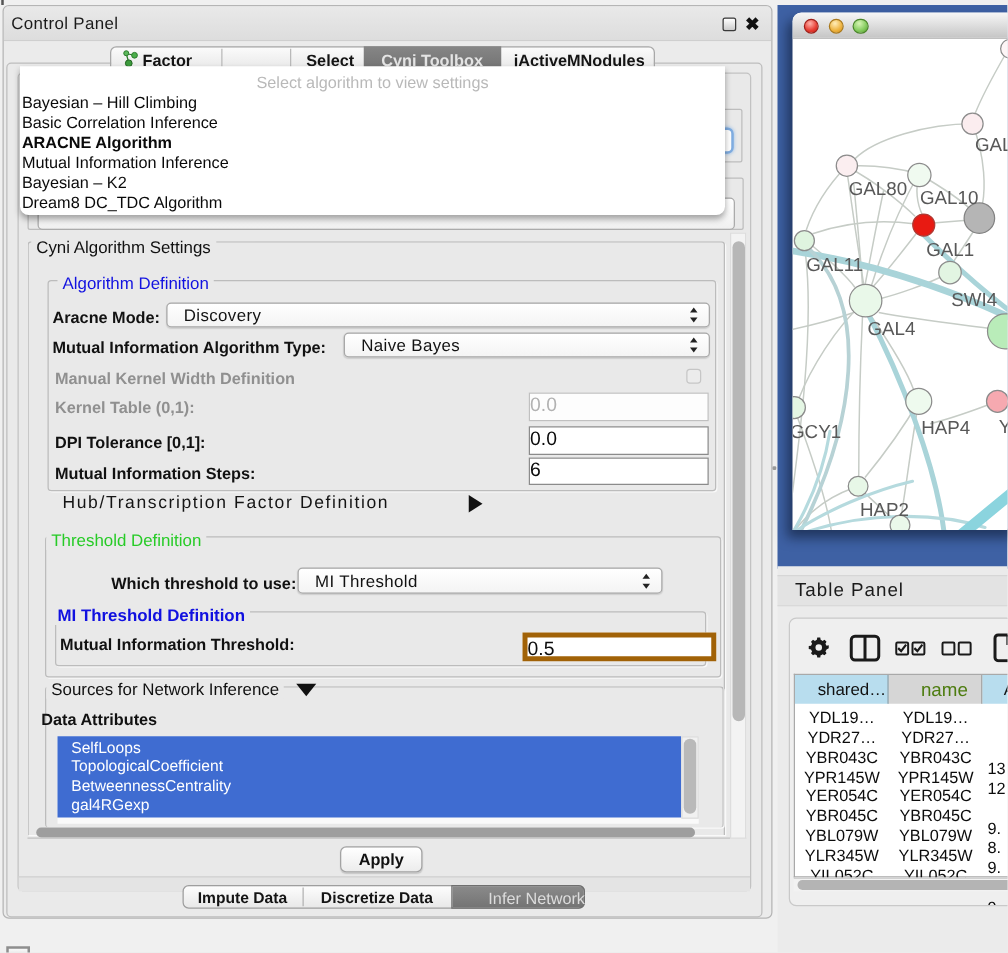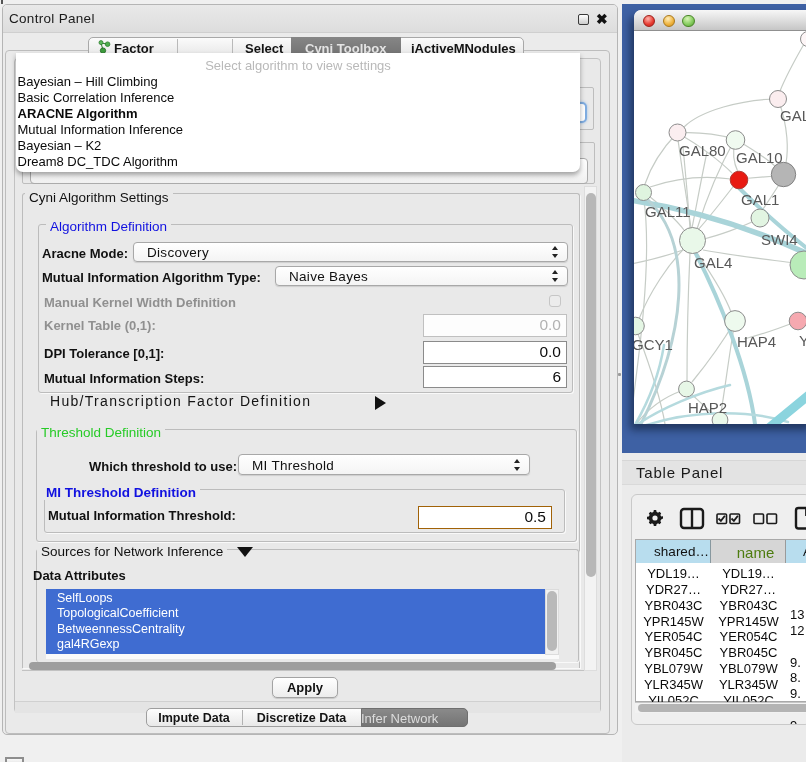--- a/index.html
+++ b/index.html
@@ -8,21 +8,21 @@
 .abs{position:absolute;}
 .lbl{font-size:13px;font-weight:bold;color:#111;white-space:nowrap;}
 .glbl{font-size:13px;font-weight:bold;color:#909090;white-space:nowrap;}
 .combo{position:absolute;border:1px solid #a8a8a8;border-radius:4px;
  background:linear-gradient(#ffffff,#f4f4f4);box-shadow:0 1px 1px rgba(0,0,0,.12);}
 .combo .tx{position:absolute;left:13px;top:50%;transform:translateY(-50%);font-size:13.5px;letter-spacing:.3px;color:#111;white-space:nowrap;}
 .updn{position:absolute;right:8px;top:50%;width:7px;height:12px;transform:translateY(-50%);}
 .updn:before{content:"";position:absolute;left:0;top:0;border-left:3.5px solid transparent;border-right:3.5px solid transparent;border-bottom:4.5px solid #222;}
 .updn:after{content:"";position:absolute;left:0;bottom:0;border-left:3.5px solid transparent;border-right:3.5px solid transparent;border-top:4.5px solid #222;}
 .inp{position:absolute;background:#fff;border:1.5px solid #8b8b8b;font-size:15.5px;color:#0c0c0c;
- text-align:right;padding-right:5px;box-sizing:border-box;line-height:20px;}
+ padding-right:5px;box-sizing:border-box;line-height:20px;}
 .gbox{position:absolute;border:1px solid #bcbcbc;border-radius:3px;box-shadow:inset 0 0 0 0 #fff, 1px 1px 0 rgba(255,255,255,.7);}
 .gtit{position:absolute;font-size:13.5px;background:#e9e9e9;padding:0 4px;white-space:nowrap;}
 </style>
 </head>
 <body>
 
 <div class="abs" id="cpwin" style="left:2px;top:4px;width:616px;height:731px;background:#ebebeb;border:1px solid #b5b5b5;border-radius:5px;box-sizing:border-box;"></div>
 <div class="abs" style="left:1px;top:0;width:2px;height:4px;background:#555;"></div>
 
 <div class="abs" style="left:3px;top:5px;width:614px;height:27px;background:linear-gradient(#e9e9e9,#ddd);border-bottom:1px solid #cfcfcf;border-radius:4px 4px 0 0;"></div>
@@ -95,21 +95,21 @@
 
 <div class="lbl abs" style="left:89px;top:459px;">Which threshold to use:</div>
 <div class="combo" style="left:238px;top:454px;width:290px;height:19px;">
     <span class="tx">MI Threshold</span>
     <span class="updn"></span>
   </div>
 
 <div class="gbox" style="left:44px;top:489px;width:519px;height:42px;"></div>
 <div class="gtit" style="left:42px;top:485px;color:#1111e0;font-weight:bold;">MI Threshold Definition</div>
 <div class="lbl abs" style="left:48px;top:508px;">Mutual Information Threshold:</div>
-<div class="inp" style="left:418px;top:506px;width:134px;height:23px;border:1px solid #a16207;">0.5</div>
+<div class="inp" style="left:418px;top:506px;width:155px;height:23px;border:4px solid #a16207;">0.5</div>
 
 <div class="gbox" style="left:36px;top:549px;width:541px;height:112px;border-bottom:none;"></div>
 <div class="gtit" style="left:37px;top:544px;color:#111;">Sources for Network Inference</div>
 <div class="abs" style="left:237px;top:547px;width:0;height:0;border-left:8px solid transparent;border-right:8px solid transparent;border-top:10px solid #111;"></div>
 <div class="lbl abs" style="left:33px;top:568px;">Data Attributes</div>
 
 <div class="abs" style="left:46px;top:589px;width:513px;height:70px;background:#fafafa;"></div>
 <div class="abs" style="left:46px;top:589px;width:499px;height:65px;background:#3f6cd1;"></div>
 <div class="abs" style="left:57px;top:591px;font-size:12.5px;color:#fff;line-height:15.3px;white-space:nowrap;">SelfLoops<br>TopologicalCoefficient<br>BetweennessCentrality<br>gal4RGexp</div>
 <div class="abs" style="left:545px;top:589px;width:14px;height:66px;background:#f1f1f1;border:1px solid #dcdcdc;box-sizing:border-box;"></div>
@@ -123,21 +123,21 @@
 <div class="abs" style="left:585.5px;top:193px;width:10px;height:384px;background:#b7b7b7;border-radius:5px;"></div>
 
 <div class="abs" style="left:272px;top:677px;width:66px;height:21px;border:1px solid #a3a3a3;border-radius:5px;background:linear-gradient(#ffffff,#ececec);box-shadow:0 1px 1px rgba(0,0,0,.15);box-sizing:border-box;text-align:center;line-height:19px;font-size:13px;font-weight:bold;color:#111;">Apply</div>
 
 <div class="abs" style="left:15px;top:701px;width:585px;height:11px;background:#e4e4e4;border-top:1px solid #d0d0d0;"></div>
 <div class="abs" style="left:146px;top:708px;width:322px;height:19px;border:1px solid #9e9e9e;border-radius:5px;background:linear-gradient(#fdfdfd,#e8e8e8);box-sizing:border-box;"></div>
 <div class="abs" style="left:242px;top:710px;width:1px;height:15px;background:#b2b2b2;"></div>
 <div class="abs" style="left:361px;top:708px;width:107px;height:19px;background:linear-gradient(#8a8a8a,#747474);border-radius:0 5px 5px 0;border:1px solid #6f6f6f;box-sizing:border-box;"></div>
 <div class="abs" style="left:146px;top:711px;width:96px;text-align:center;font-size:12.5px;font-weight:bold;color:#141414;">Impute Data</div>
 <div class="abs" style="left:242px;top:711px;width:119px;text-align:center;font-size:12.5px;font-weight:bold;color:#141414;">Discretize Data</div>
-<div class="abs" style="left:361px;top:711px;width:107px;text-align:left;font-size:13px;color:#dcdcdc;">Infer Network</div>
+<div class="abs" style="left:361px;top:711px;width:107px;text-align:right;font-size:13px;color:#dcdcdc;">Infer Network</div>
 
 <div class="abs" style="left:16px;top:53px;width:564px;height:119px;background:#fff;border-radius:0 0 7px 7px;box-shadow:0 3px 5px rgba(0,0,0,.35);z-index:5;"></div>
 <div class="abs" style="left:16px;top:58px;width:564px;text-align:center;font-size:13px;color:#b9b9b9;z-index:6;">Select algorithm to view settings</div>
 <div class="abs" style="left:17.5px;top:74px;font-size:13px;color:#0a0a0a;line-height:16px;white-space:nowrap;z-index:6;">Bayesian – Hill Climbing<br>Basic Correlation Inference<br><b>ARACNE Algorithm</b><br>Mutual Information Inference<br>Bayesian – K2<br>Dream8 DC_TDC Algorithm</div>
 
 <div class="abs" style="left:5px;top:757px;width:19px;height:10px;border:2px solid #8e8e8e;background:linear-gradient(#fafafa,#ddd);box-sizing:border-box;"></div>
 
 <div class="abs" style="left:618px;top:373px;width:3px;height:3px;background:#9a9a9a;border-radius:1px;"></div>
 
 <div class="abs" style="left:622px;top:4px;width:184px;height:451px;background:#3e61a4;"></div>

